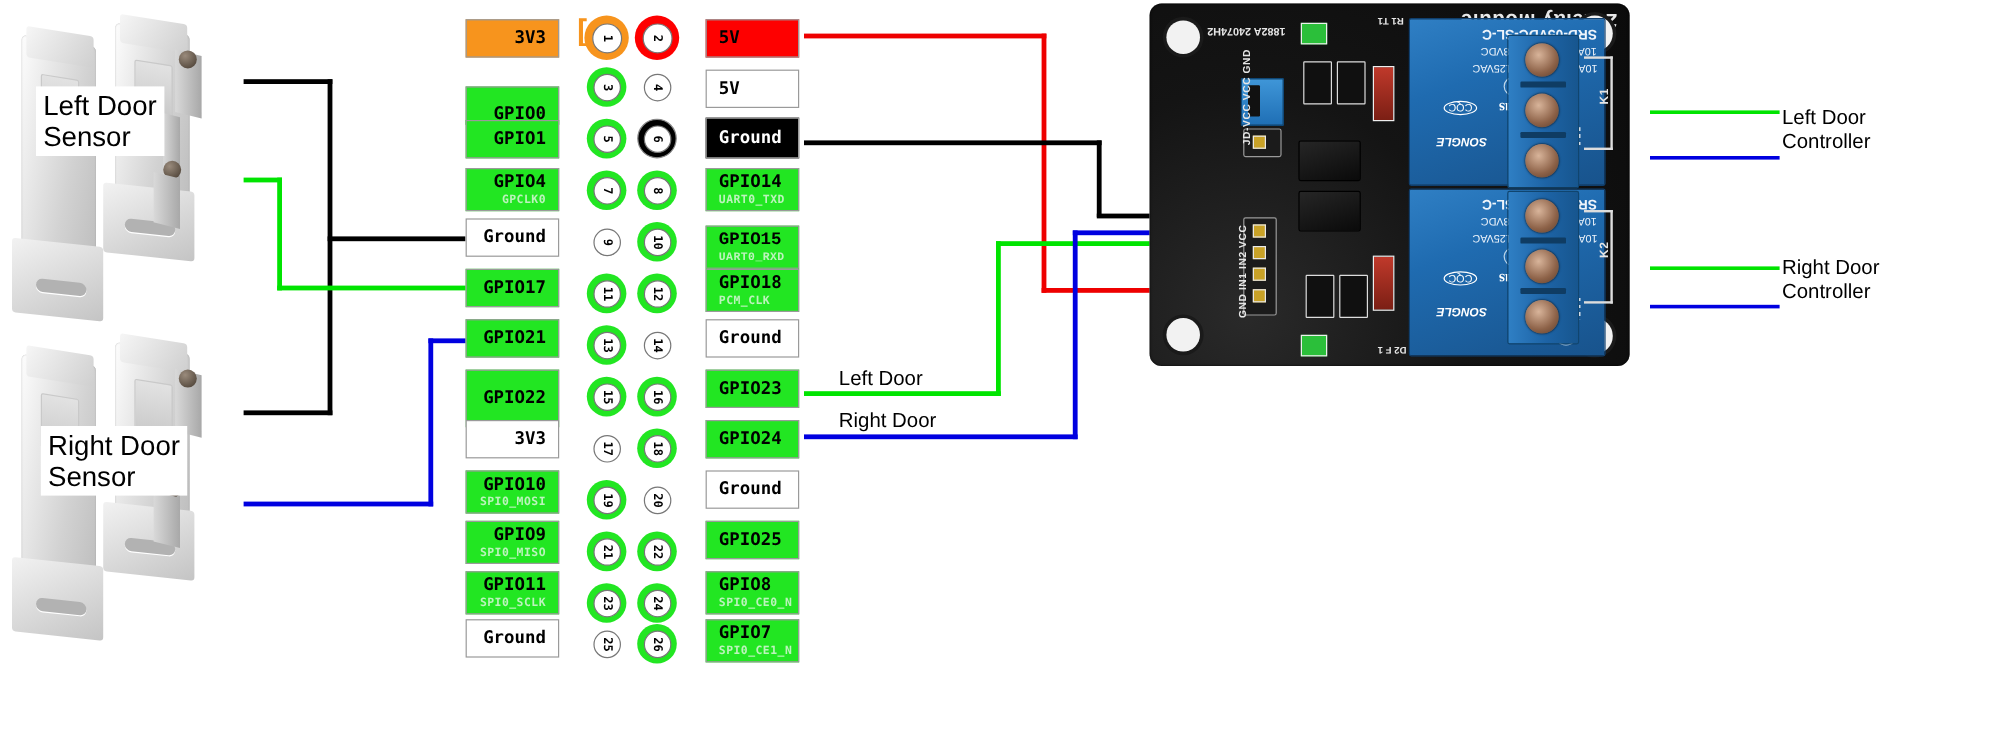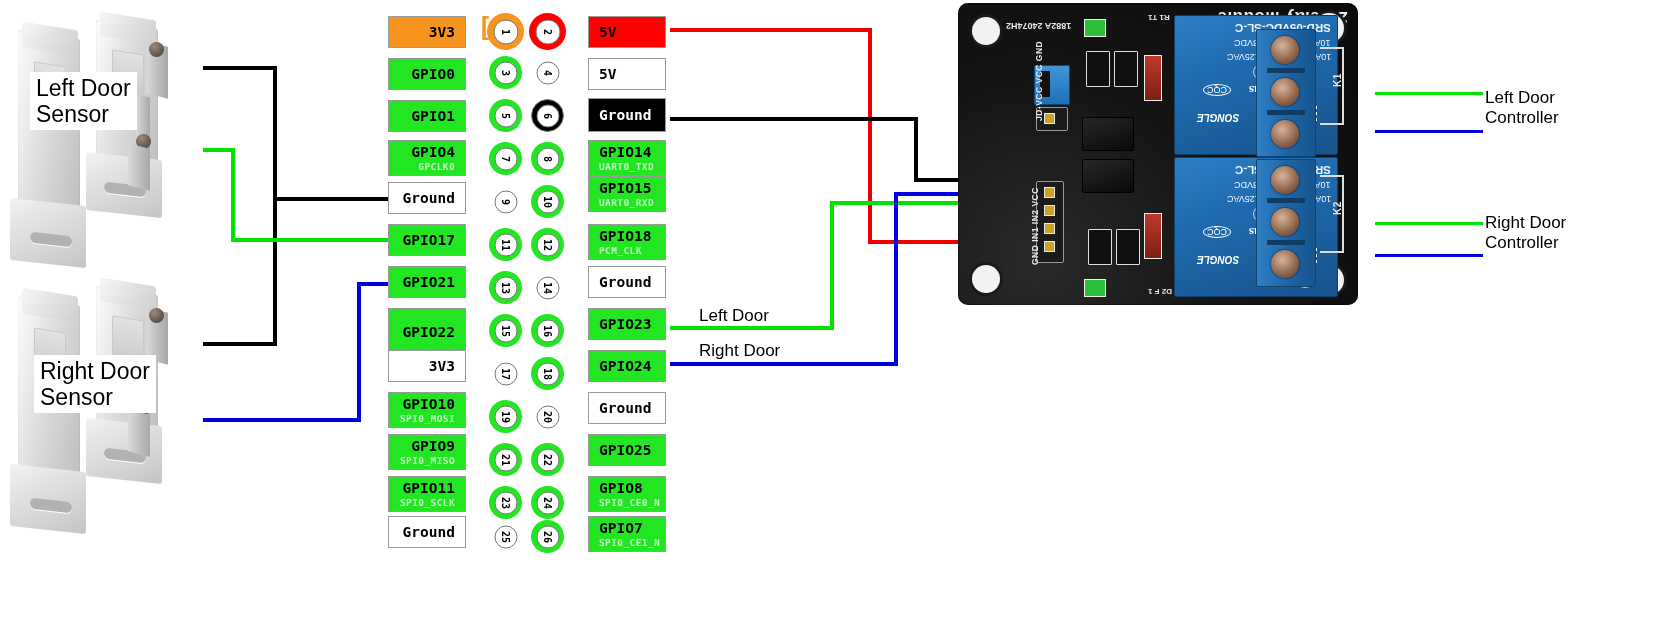--- a/index.html
+++ b/index.html
@@ -328,21 +328,21 @@
   <div class="wire" style="left:231px;top:238px;width:157px;height:4px;background:#00e400;"></div>
 
   <div class="wire" style="left:203px;top:418px;width:158px;height:4px;background:#0000e0;"></div>
   <div class="wire" style="left:357px;top:282px;width:4px;height:140px;background:#0000e0;"></div>
   <div class="wire" style="left:357px;top:282px;width:31px;height:4px;background:#0000e0;"></div>
 
   <div>
     <div class="pinbox left c-orange" style="left:388px;top:16px;width:78px;height:32px;">
       <span>3V3</span>
     </div>
-    <div class="pinbox left c-green" style="left:388px;top:58px;width:78px;height:32px;">
+    <div class="pinbox left c-green" style="left:388px;top:72px;width:78px;height:32px;justify-content:flex-end;">
       <span>GPIO0</span>
     </div>
     <div class="pinbox left c-green" style="left:388px;top:100px;width:78px;height:32px;">
       <span>GPIO1</span>
     </div>
     <div class="pinbox left c-green" style="left:388px;top:140px;width:78px;height:36px;">
       <span>GPIO4</span>
       <span class="alt">GPCLK0</span>
     </div>
     <div class="pinbox left c-white" style="left:388px;top:182px;width:78px;height:32px;">
@@ -532,21 +532,21 @@
     <div class="pinbox right c-white" style="left:588px;top:58px;width:78px;height:32px;">
       <span>5V</span>
     </div>
     <div class="pinbox right c-black" style="left:588px;top:98px;width:78px;height:34px;">
       <span>Ground</span>
     </div>
     <div class="pinbox right c-green" style="left:588px;top:140px;width:78px;height:36px;">
       <span>GPIO14</span>
       <span class="alt">UART0_TXD</span>
     </div>
-    <div class="pinbox right c-green" style="left:588px;top:176px;width:78px;height:36px;">
+    <div class="pinbox right c-green" style="left:588px;top:188px;width:78px;height:36px;font-family:Liberation Mono, monospace;">
       <span>GPIO15</span>
       <span class="alt">UART0_RXD</span>
     </div>
     <div class="pinbox right c-green" style="left:588px;top:224px;width:78px;height:36px;">
       <span>GPIO18</span>
       <span class="alt">PCM_CLK</span>
     </div>
     <div class="pinbox right c-white" style="left:588px;top:266px;width:78px;height:32px;">
       <span>Ground</span>
     </div>

